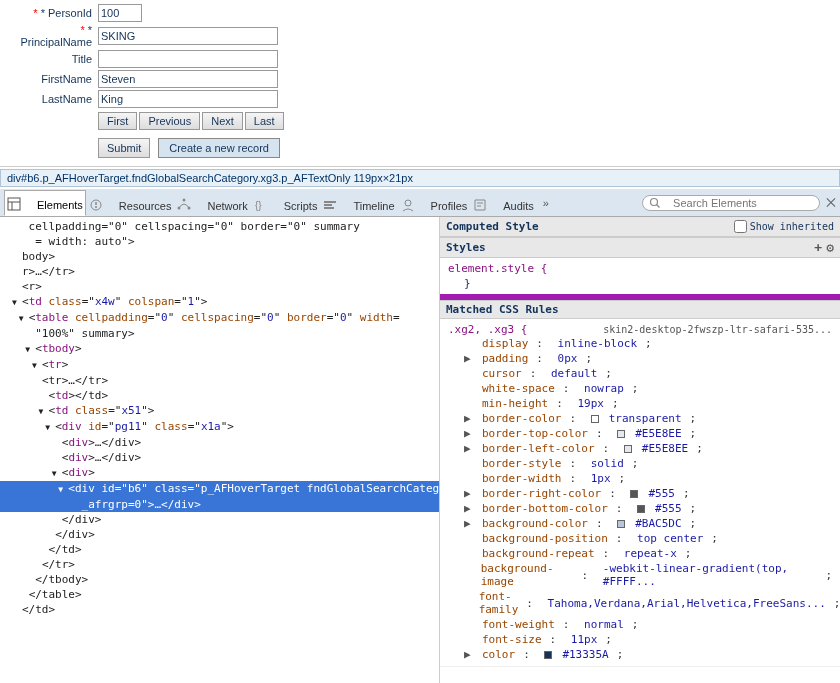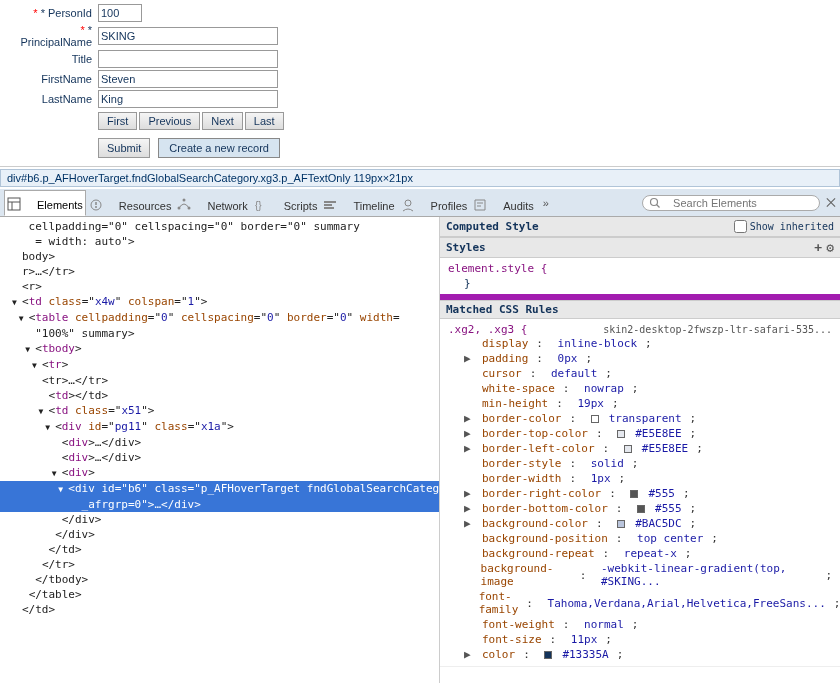--- a/index.html
+++ b/index.html
@@ -560,21 +560,21 @@
           <span class="expand-arrow">&nbsp;</span>
           <span class="prop-name">background-repeat</span>
           <span class="prop-colon">:&nbsp;</span>
           <span class="prop-val">repeat-x</span>
           <span class="prop-semi">;</span>
         </div>
       <div class="css-property-row">
           <span class="expand-arrow">&nbsp;</span>
           <span class="prop-name">background-image</span>
           <span class="prop-colon">:&nbsp;</span>
-          <span class="prop-val">-webkit-linear-gradient(top, #SKING...</span>
+          <span class="prop-val">-webkit-linear-gradient(top, #FFFF...</span>
           <span class="prop-semi">;</span>
         </div>
       <div class="css-property-row">
           <span class="expand-arrow">&nbsp;</span>
           <span class="prop-name">font-family</span>
           <span class="prop-colon">:&nbsp;</span>
           <span class="prop-val">Tahoma,Verdana,Arial,Helvetica,FreeSans...</span>
           <span class="prop-semi">;</span>
         </div>
       <div class="css-property-row">

